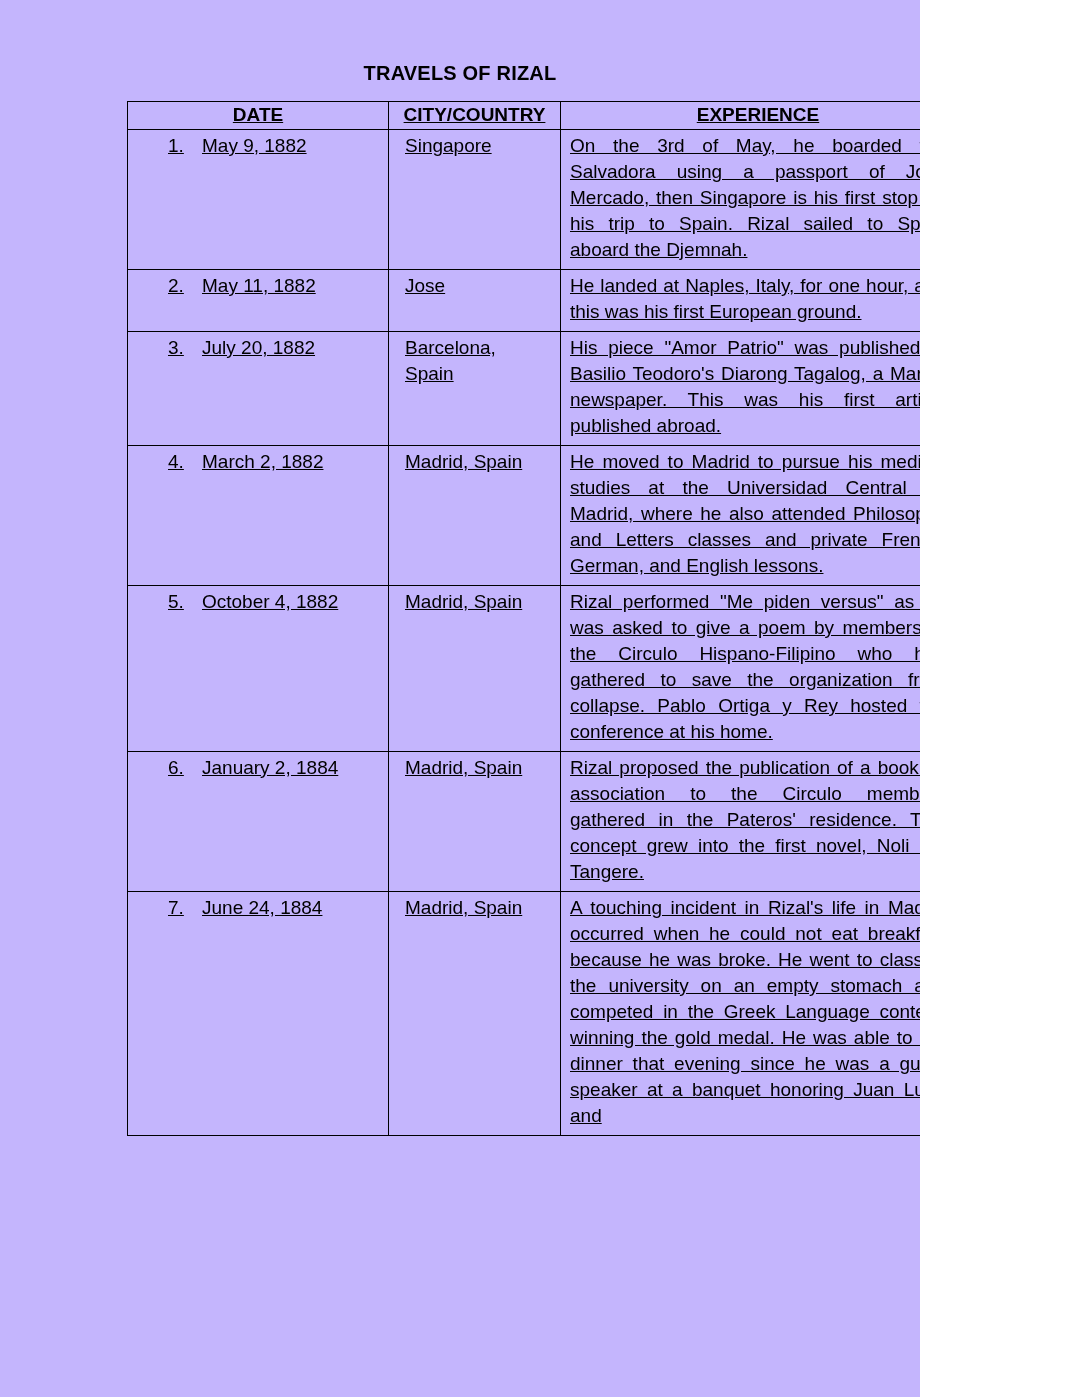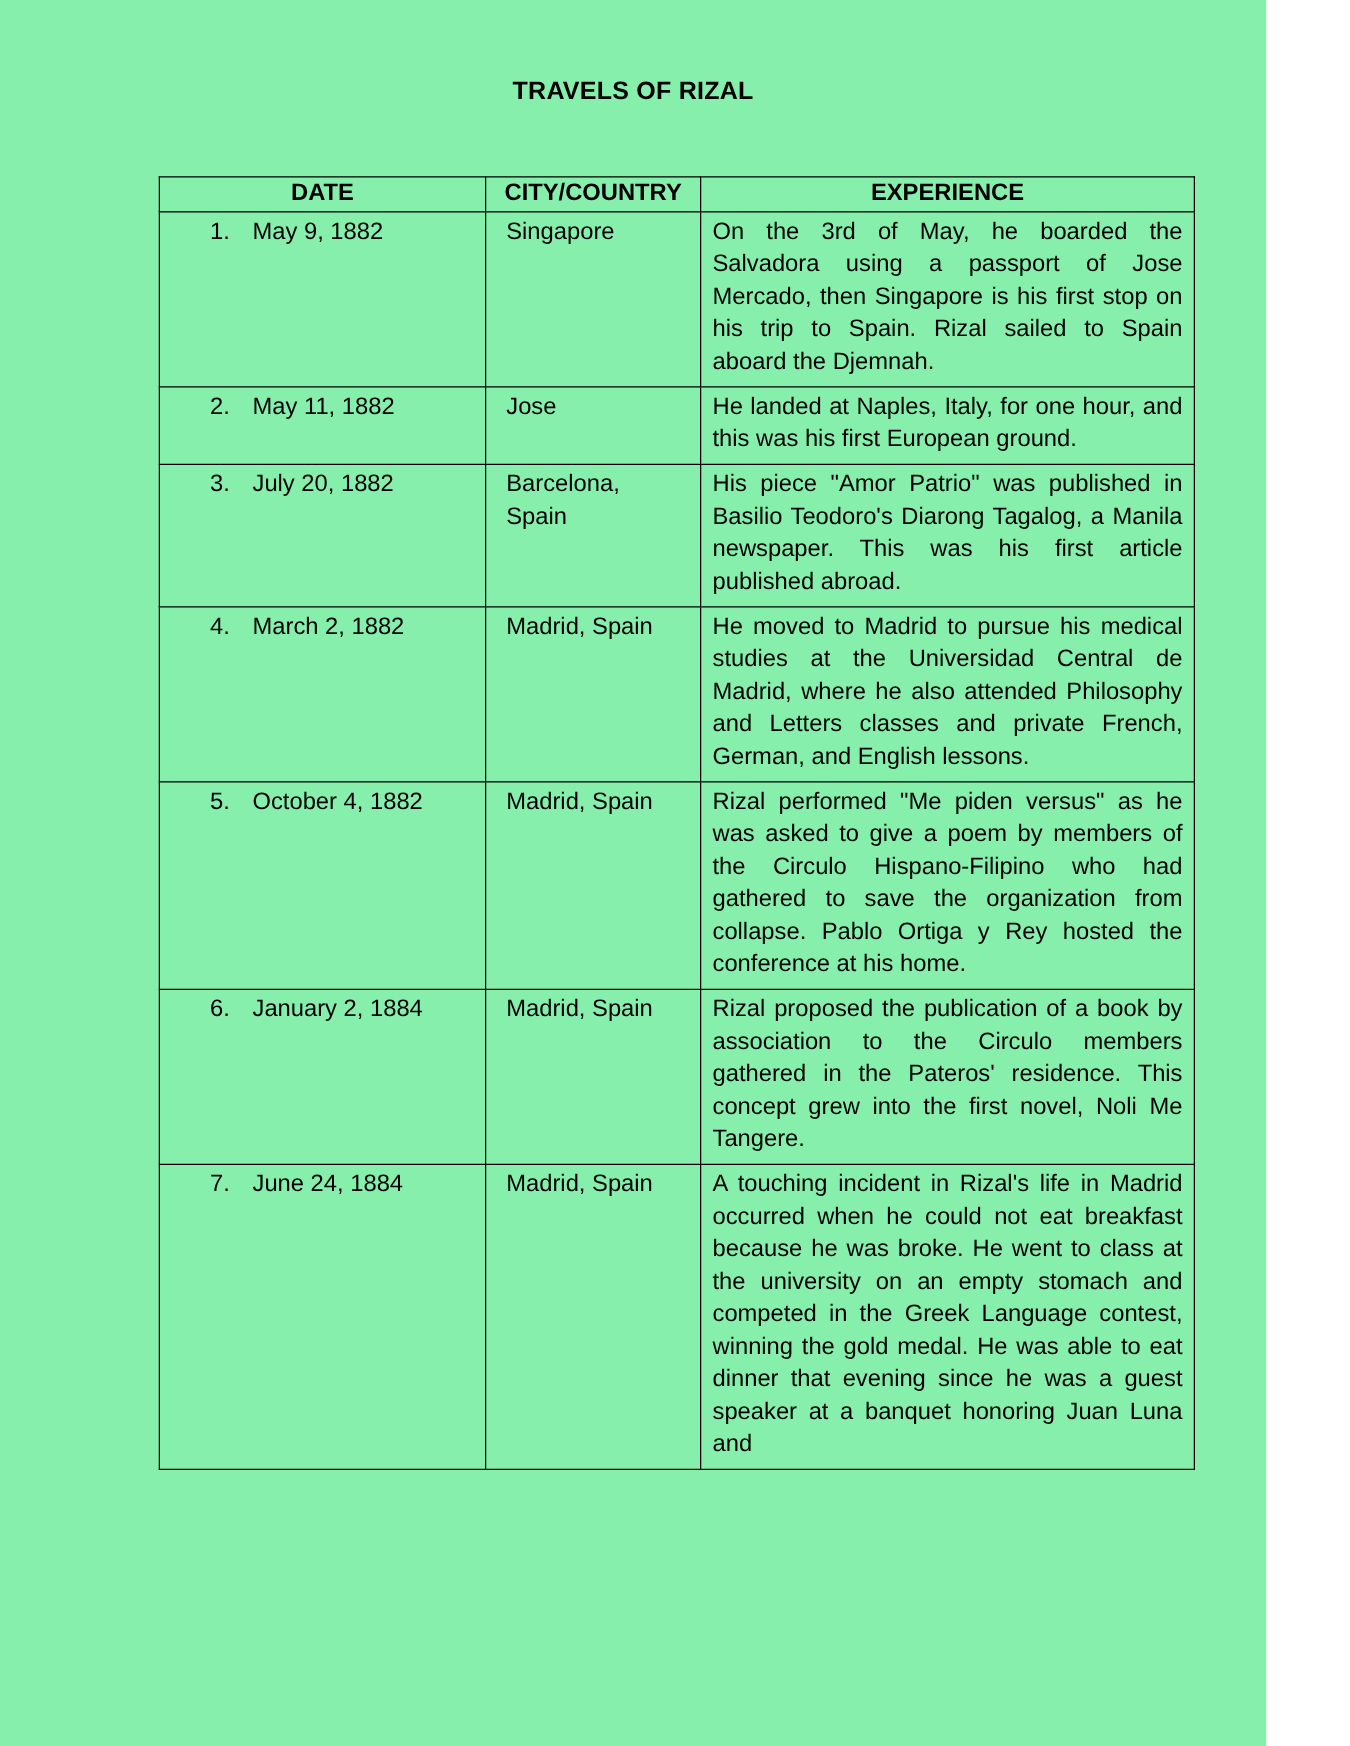--- a/index.html
+++ b/index.html
@@ -3,39 +3,40 @@
 <meta charset="utf-8">
 <style>
   * { margin: 0; padding: 0; box-sizing: border-box; }
   html, body { background: #ffffff; }
   body {
     font-family: "Liberation Sans", sans-serif;
     color: #000000;
     -webkit-font-smoothing: antialiased;
   }
   .page {
-    width: 1013px;
+    width: 920px;
     height: 1397px;
-    background: #86efac;
+    background: #c4b5fd;
     overflow: hidden;
     position: relative;
   }
   .doc-title {
     padding-top: 62px;
     text-align: center;
     font-weight: bold;
     font-size: 20px;
     letter-spacing: 0.2px;
   }
   table.travels {
     border-collapse: collapse;
     table-layout: fixed;
     width: 828px;
-    margin: 56px 0 0 127px;
+    margin: 16px 0 0 127px;
     font-size: 19px;
+    text-decoration: underline;
   }
   col.col-date { width: 261px; }
   col.col-city { width: 172px; }
   col.col-exp  { width: 395px; }
   th, td {
     border: 1.6px solid #000000;
     vertical-align: top;
   }
   th {
     font-weight: bold;

